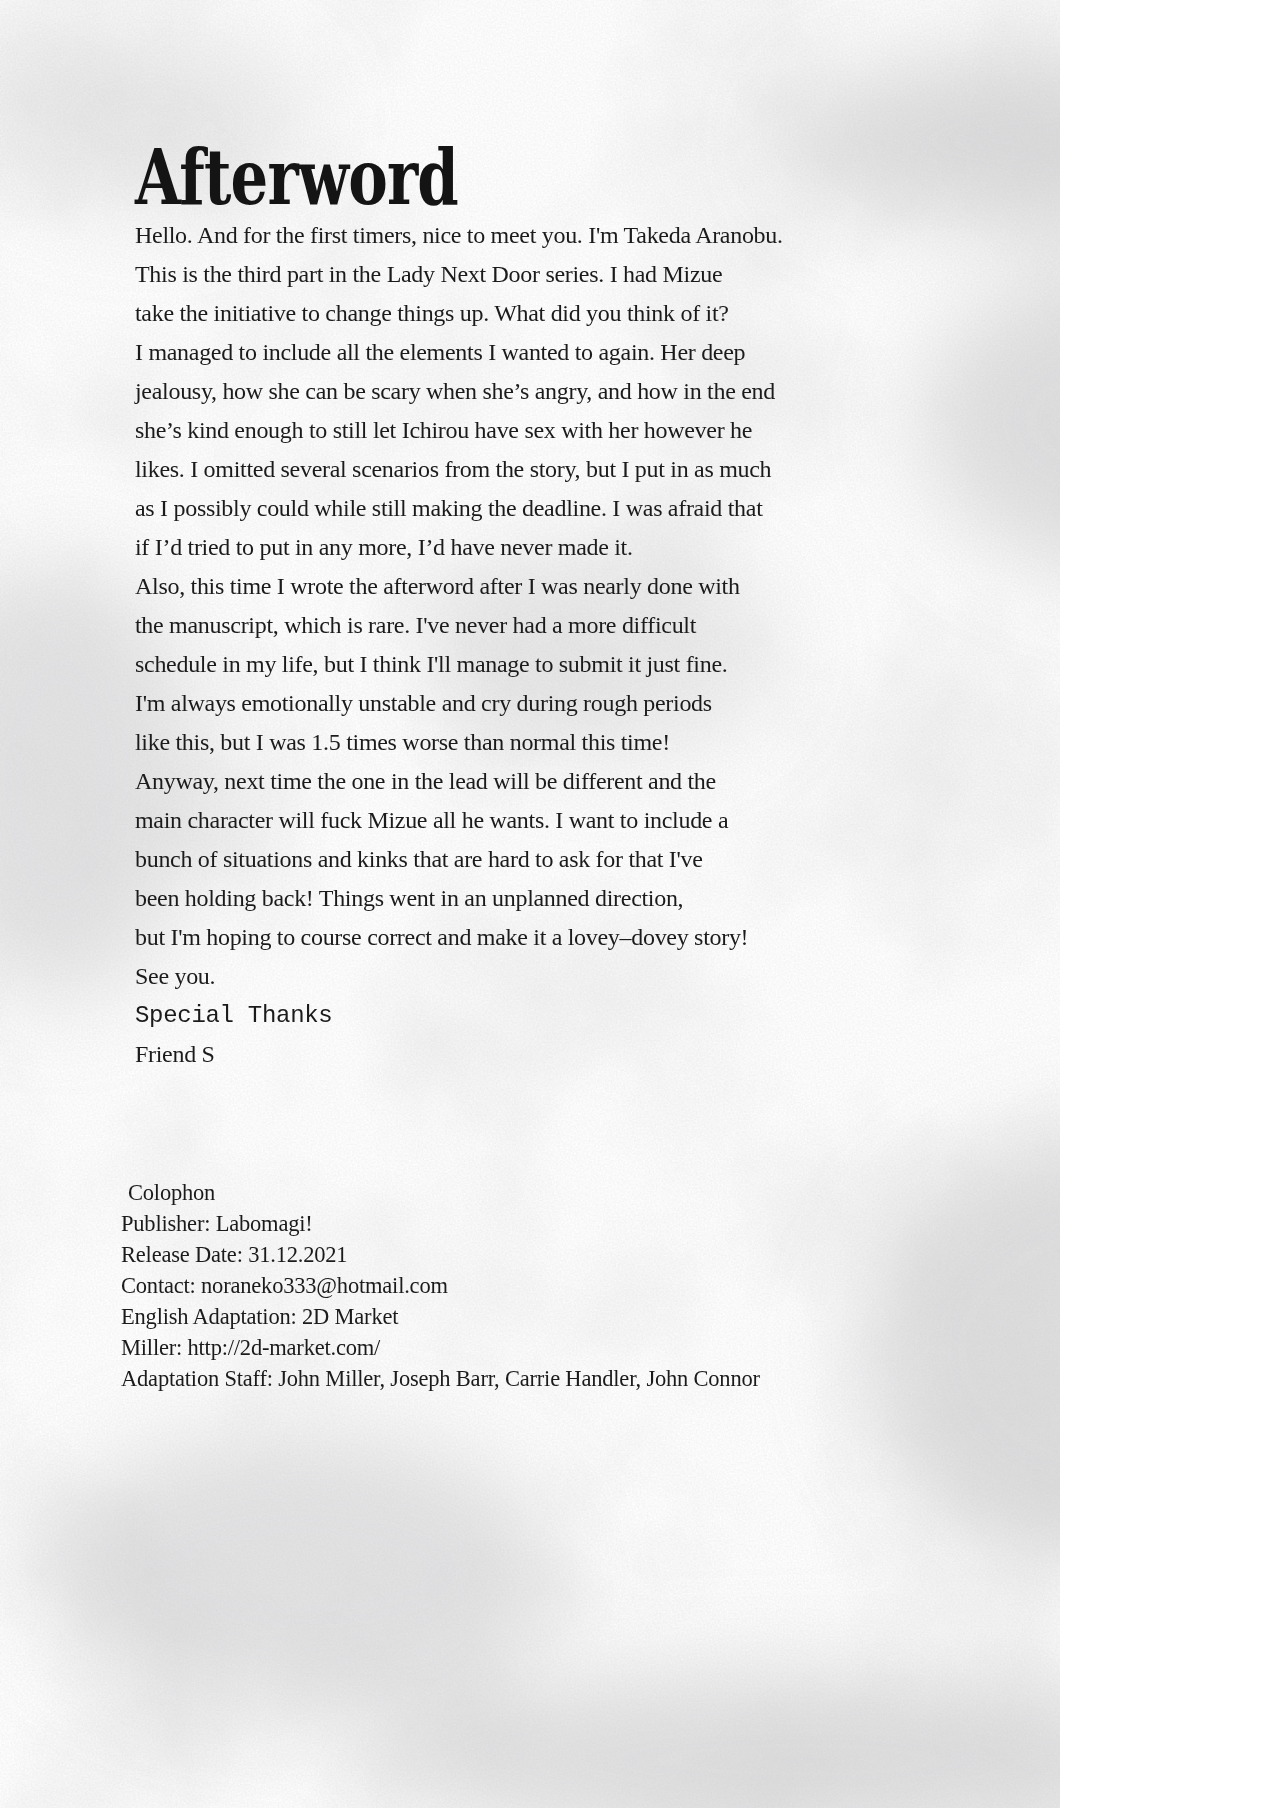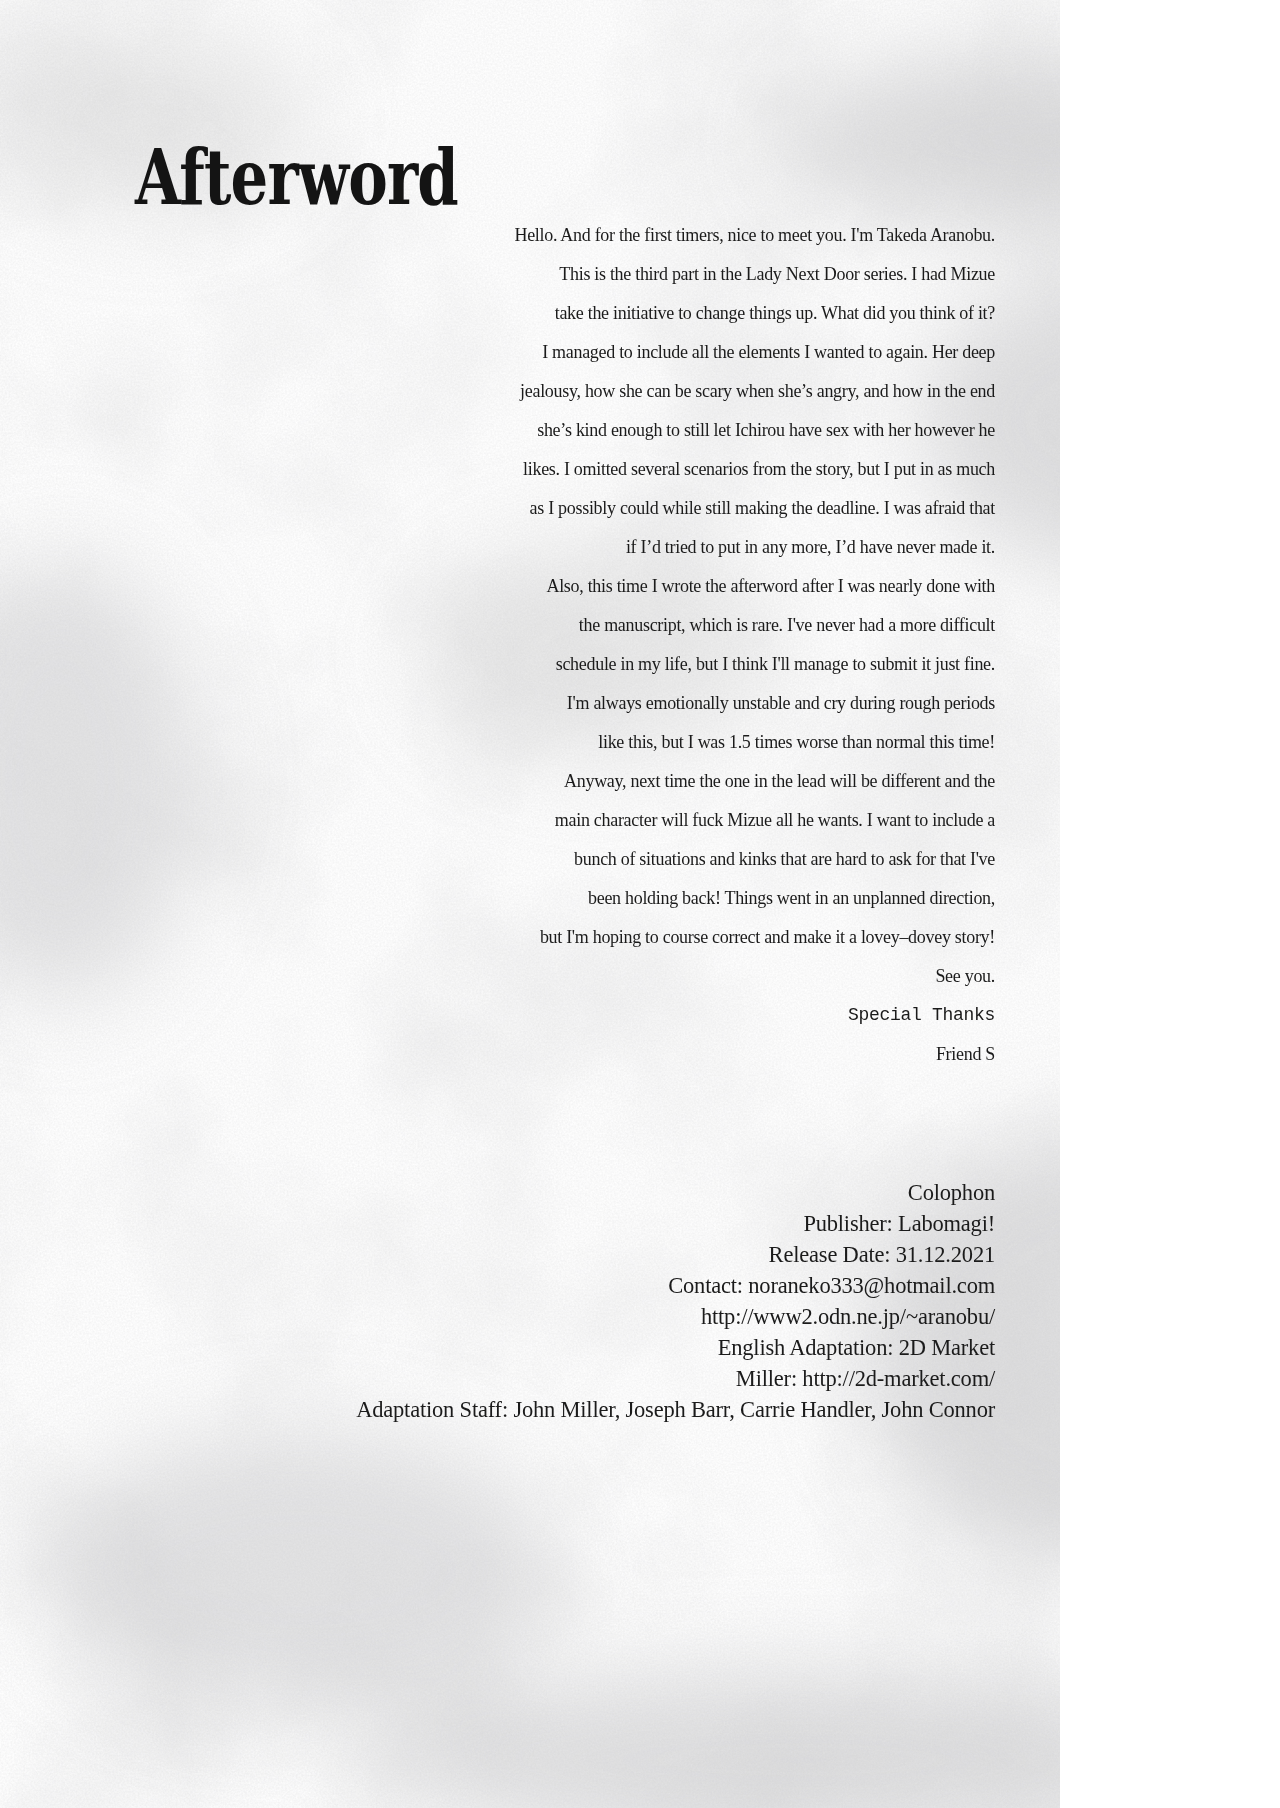--- a/index.html
+++ b/index.html
@@ -8,21 +8,20 @@
     background: #ffffff;
   }
   .page {
     position: relative;
     width: 1060px;
     height: 1808px;
     background: #e5e5e5;
     overflow: hidden;
     font-family: "Liberation Serif", serif;
     color: #1b1b1b;
-    text-align: right;
   }
   .texture {
     position: absolute;
     top: 0; left: 0;
     width: 1280px;
     height: 1808px;
     z-index: 0;
   }
   .content {
     position: absolute;
@@ -38,21 +37,21 @@
     font-size: 76px;
     line-height: 1;
     letter-spacing: -1px;
     width: max-content;
     transform: scaleX(0.78);
     transform-origin: left center;
     color: #141414;
   }
   p.para {
     margin: 0;
-    font-size: 18px;
+    font-size: 24px;
     line-height: 39px;
     letter-spacing: -0.3px;
     white-space: pre-line;
   }
   .p1 { margin-top: 36px; }
   .p2 { margin-top: 41px; }
   .p3 { margin-top: 24px; }
   .p4 { margin-top: 25px; }
   .signoff        { margin-top: 22px; }
   .special-thanks { margin-top: 48px; font-family: Liberation Mono, monospace; }
@@ -128,20 +127,19 @@
 
     <p class="para signoff">See you.</p>
     <p class="para special-thanks">Special Thanks</p>
     <p class="para friend">Friend S</p>
 
     <section class="colophon">
       <p class="c-head">Colophon</p>
       <p>Publisher: Labomagi!</p>
       <p>Release Date: 31.12.2021</p>
       <p>Contact: noraneko333@hotmail.com</p>
-      <p class="indent">http://www2.odn.ne.jp/~aranobu/</p>
       <p class="gap">English Adaptation: 2D Market</p>
       <p>Miller: http://2d-market.com/</p>
       <p>Adaptation Staff: John Miller, Joseph Barr, Carrie Handler, John Connor</p>
     </section>
 
   </main>
 </div>
 
 </body></html>

